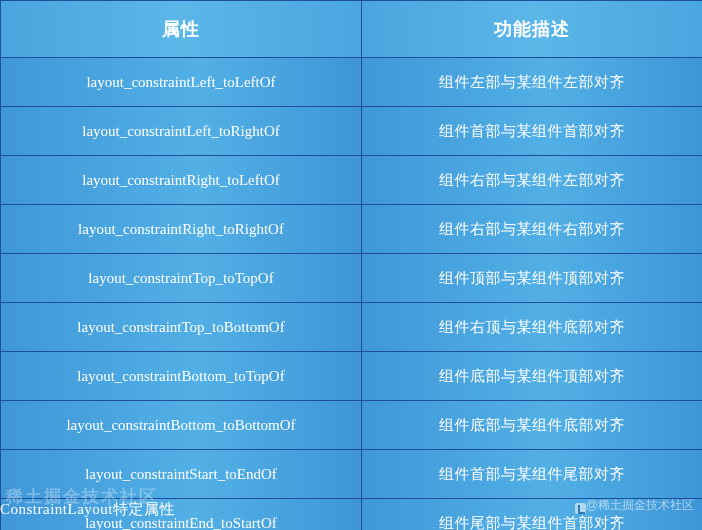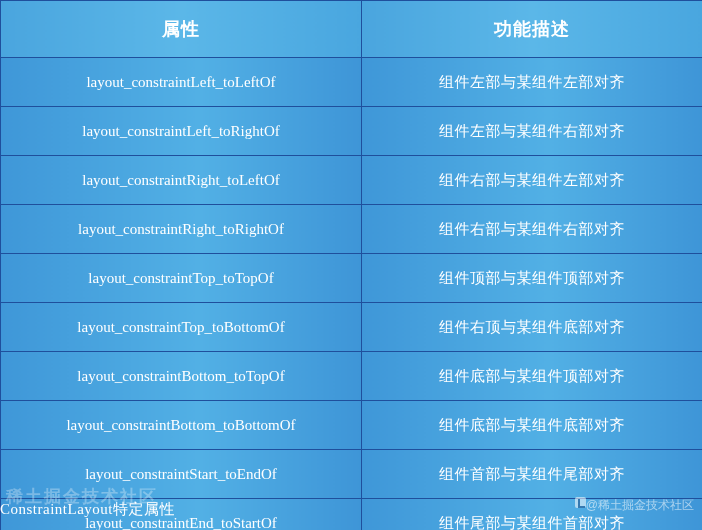--- a/index.html
+++ b/index.html
@@ -92,21 +92,21 @@
     white-space: nowrap;
   }
   .watermark-right {
     position: absolute;
     right: 8px;
     top: 497px;
     color: rgba(255,255,255,0.55);
     font-size: 12px;
     white-space: nowrap;
     display: flex;
-    align-items: flex-start;
+    align-items: flex-end;
     gap: 0;
   }
   .wm-logo {
     display: inline-block;
     width: 11px;
     height: 11px;
     border-radius: 2px;
     background: rgba(255,255,255,0.55);
     position: relative;
   }
@@ -138,21 +138,21 @@
         <th>功能描述</th>
       </tr>
     </thead>
     <tbody>
       <tr>
         <td class="col-attr">layout_constraintLeft_toLeftOf</td>
         <td class="col-desc">组件左部与某组件左部对齐</td>
       </tr>
       <tr>
         <td class="col-attr">layout_constraintLeft_toRightOf</td>
-        <td class="col-desc">组件左部与某组件右部对齐</td>
+        <td class="col-desc">组件首部与某组件首部对齐</td>
       </tr>
       <tr>
         <td class="col-attr">layout_constraintRight_toLeftOf</td>
         <td class="col-desc">组件右部与某组件左部对齐</td>
       </tr>
       <tr>
         <td class="col-attr">layout_constraintRight_toRightOf</td>
         <td class="col-desc">组件右部与某组件右部对齐</td>
       </tr>
       <tr>

